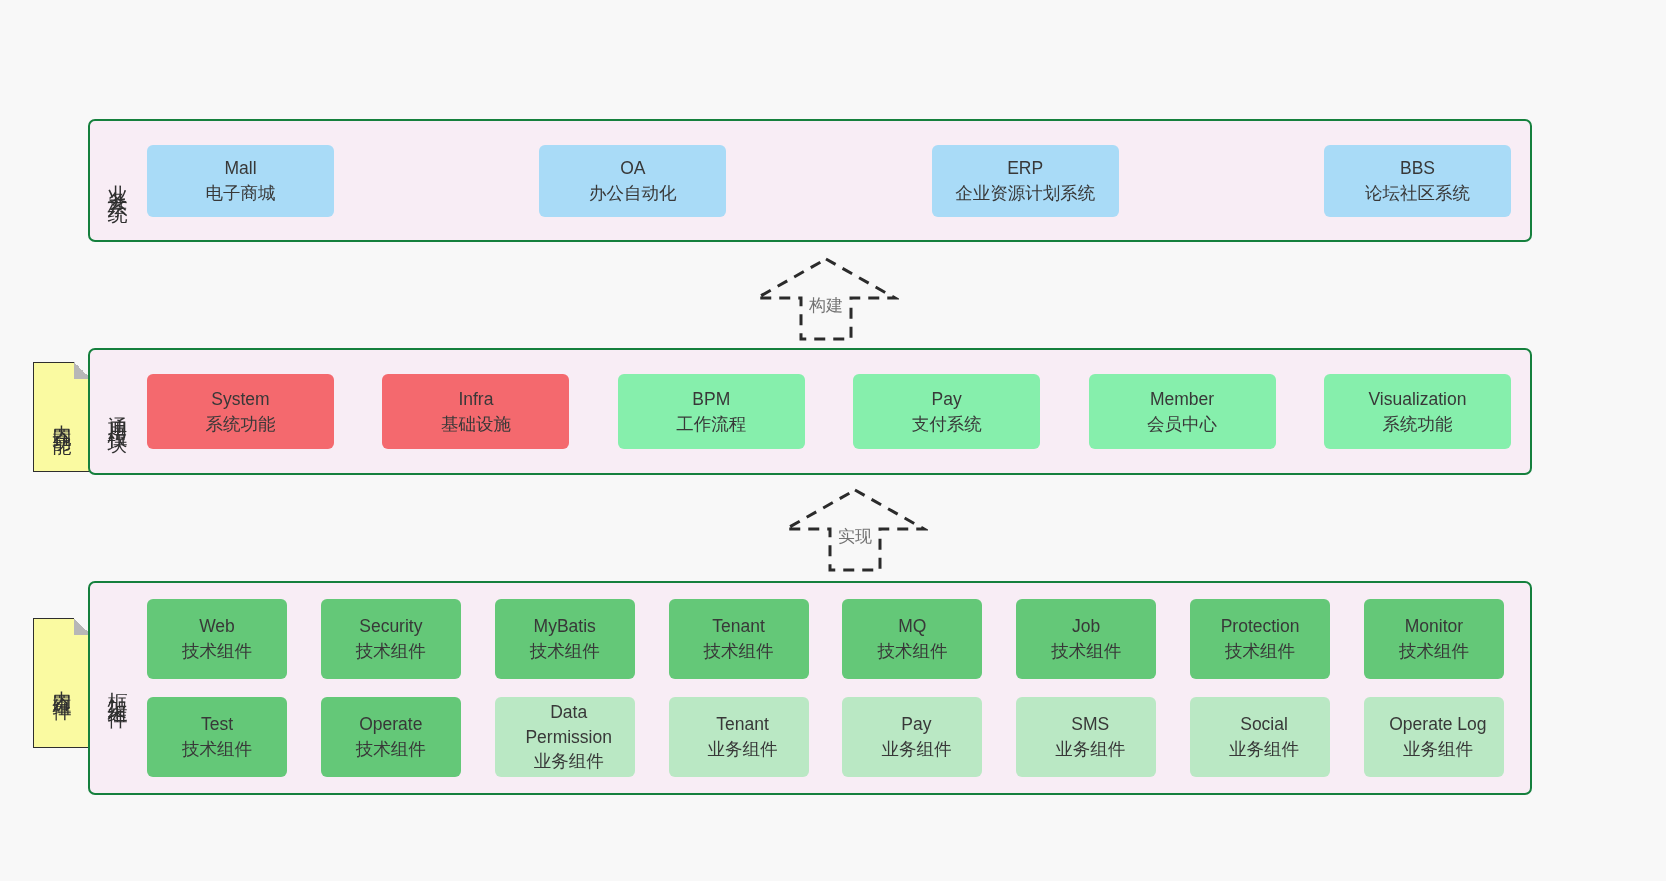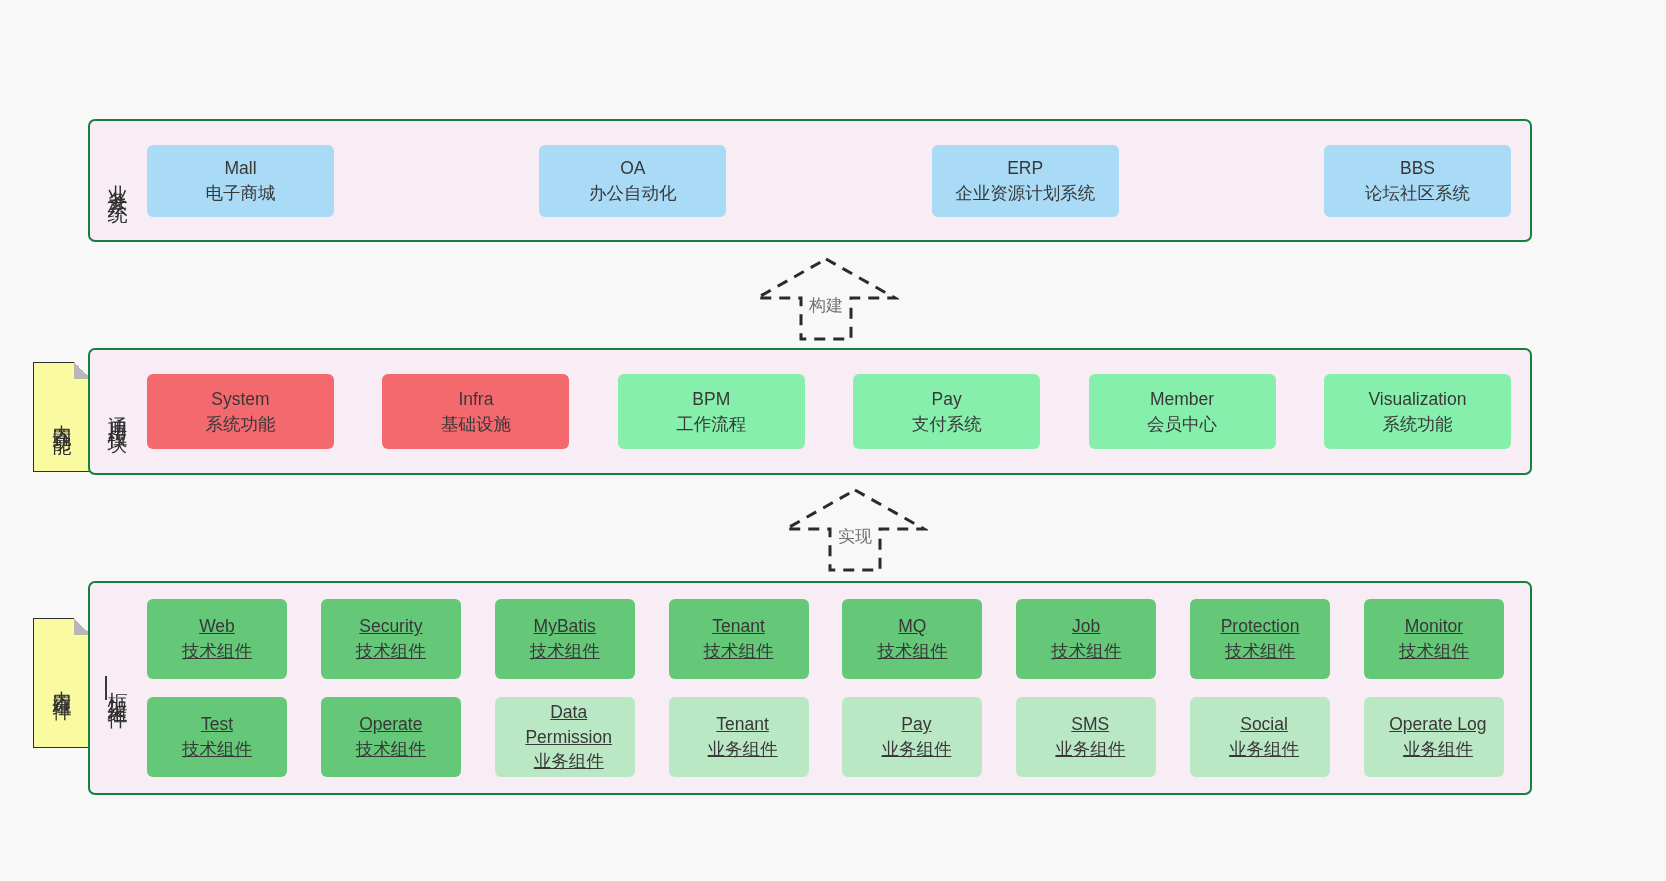--- a/index.html
+++ b/index.html
@@ -15,21 +15,21 @@
   .sticky-fold { position:absolute; top:-1px; right:-1px; width:17px; height:17px;
                  background:linear-gradient(to top right, #b7b7b7 50%, #f8f8f8 50%); }
   .sticky-text { writing-mode:vertical-rl; text-orientation:upright; font-size:19px;
                  letter-spacing:4px; color:#2f2f2f; }
 
   
   .layer { position:absolute; left:88px; width:1444px; background:#f8edf5;
            border:2px solid #15803d; border-radius:7px; display:flex; }
   .layer-business  { top:119px; height:123px; }
   .layer-modules   { top:348px; height:127px; }
-  .layer-framework { top:581px; height:214px;text-decoration:underline; }
+  .layer-framework { top:581px; height:214px; }
 
   .side-zone { flex:0 0 57px; display:flex; align-items:center; justify-content:center; }
   .side-label { writing-mode:vertical-rl; text-orientation:upright; font-size:20px;
                 letter-spacing:6px; color:#2f2f2f; }
 
   .boxes { flex:1; display:flex; align-items:center; justify-content:space-between; padding-right:19px; }
 
   .box { display:flex; flex-direction:column; align-items:center; justify-content:center;
          text-align:center; font-size:17.5px; line-height:1.42; border-radius:6px; color:#383838; }
   .box .bt, .box .bs { display:block; }

